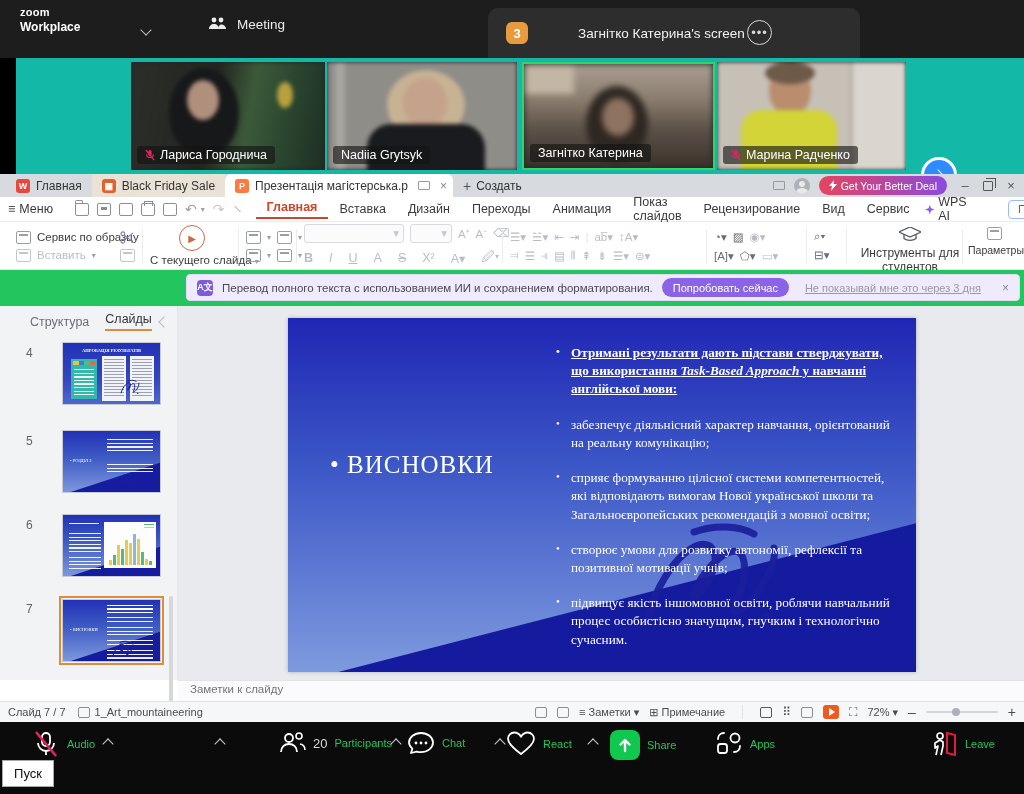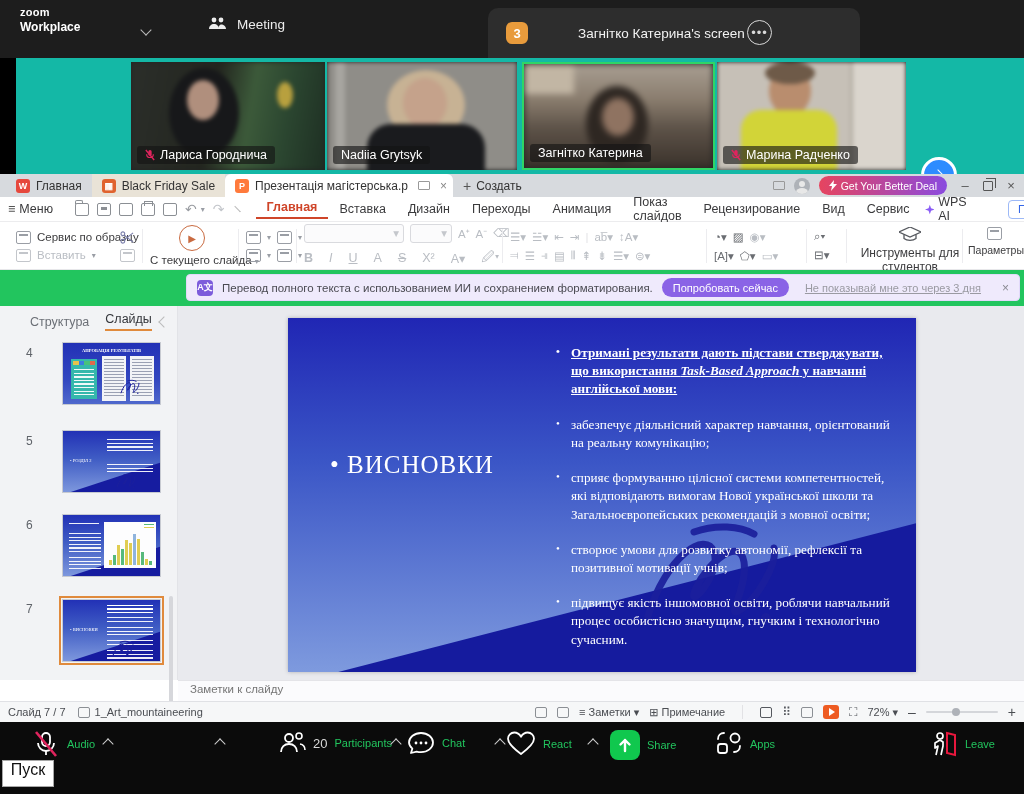--- a/index.html
+++ b/index.html
@@ -118,21 +118,21 @@
   .sld:before{content:"";position:absolute;left:26px;top:-3px;width:8px;height:8px;border-radius:50%;background:#aeb2b8}
 
   
   .ztb{position:absolute;left:0;top:722px;width:1024px;height:72px;background:#0b0b0b}
   .zitem{position:absolute;top:8px;width:92px;display:flex;flex-direction:row;align-items:center;gap:7px;color:#fff}
   .zlabel{font-size:11px;color:#22c55e;white-space:nowrap}
   .zcaret{position:absolute;top:14px}
   .zcaret .chev{border-color:#cfcfcf;transform:rotate(135deg);width:8px;height:8px}
   .sharesq{width:30px;height:30px;border-radius:8px;background:#10c84e;display:flex;align-items:center;justify-content:center}
   .pcount{font-size:13px;color:#d8d8d8;margin-left:6px}
-  .pusk{position:absolute;left:2px;top:760px;width:52px;height:27px;background:#fff;border:1px solid #a8a8a8;color:#111;font-size:16px;display:flex;align-items:flex-start;justify-content:center}
+  .pusk{position:absolute;left:2px;top:760px;width:52px;height:27px;background:#fff;border:1px solid #a8a8a8;color:#111;font-size:13px;display:flex;align-items:center;justify-content:center}
   .tbar{width:3px}
 </style>
 </head>
 <body>
 
 <svg width="0" height="0" style="position:absolute">
   <symbol id="swirl" viewBox="0 0 150 120">
     <g fill="none" stroke="#1b1f9c" stroke-width="7" stroke-linecap="round">
       <path d="M12,98 C30,38 70,12 78,34 C86,58 48,96 60,70 C72,44 104,18 108,44 C112,72 88,102 104,92 C120,82 142,46 138,30"></path>
       <path d="M58,14 C80,6 104,8 118,16"></path>

